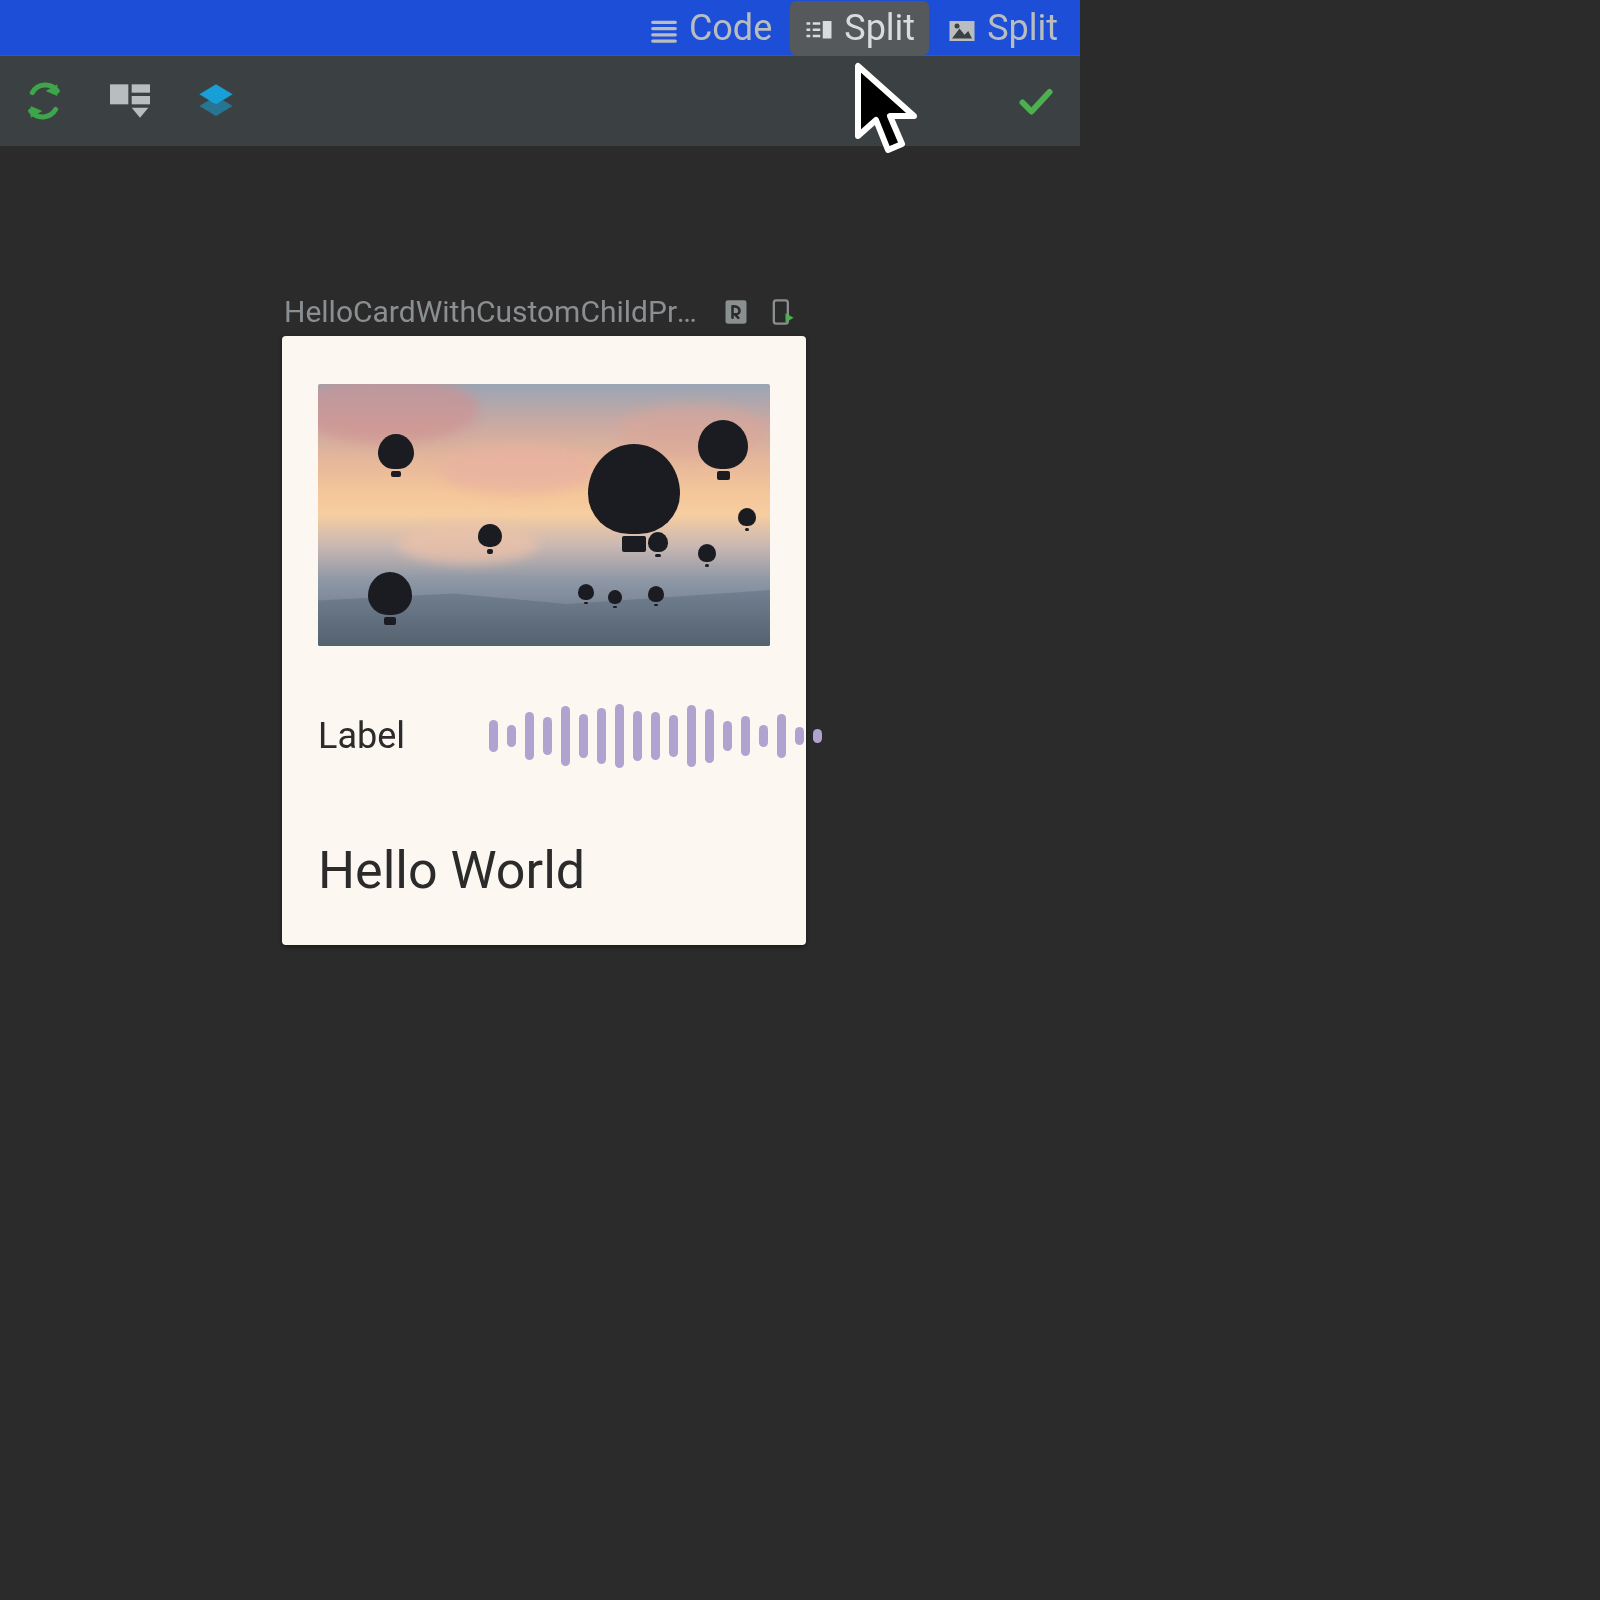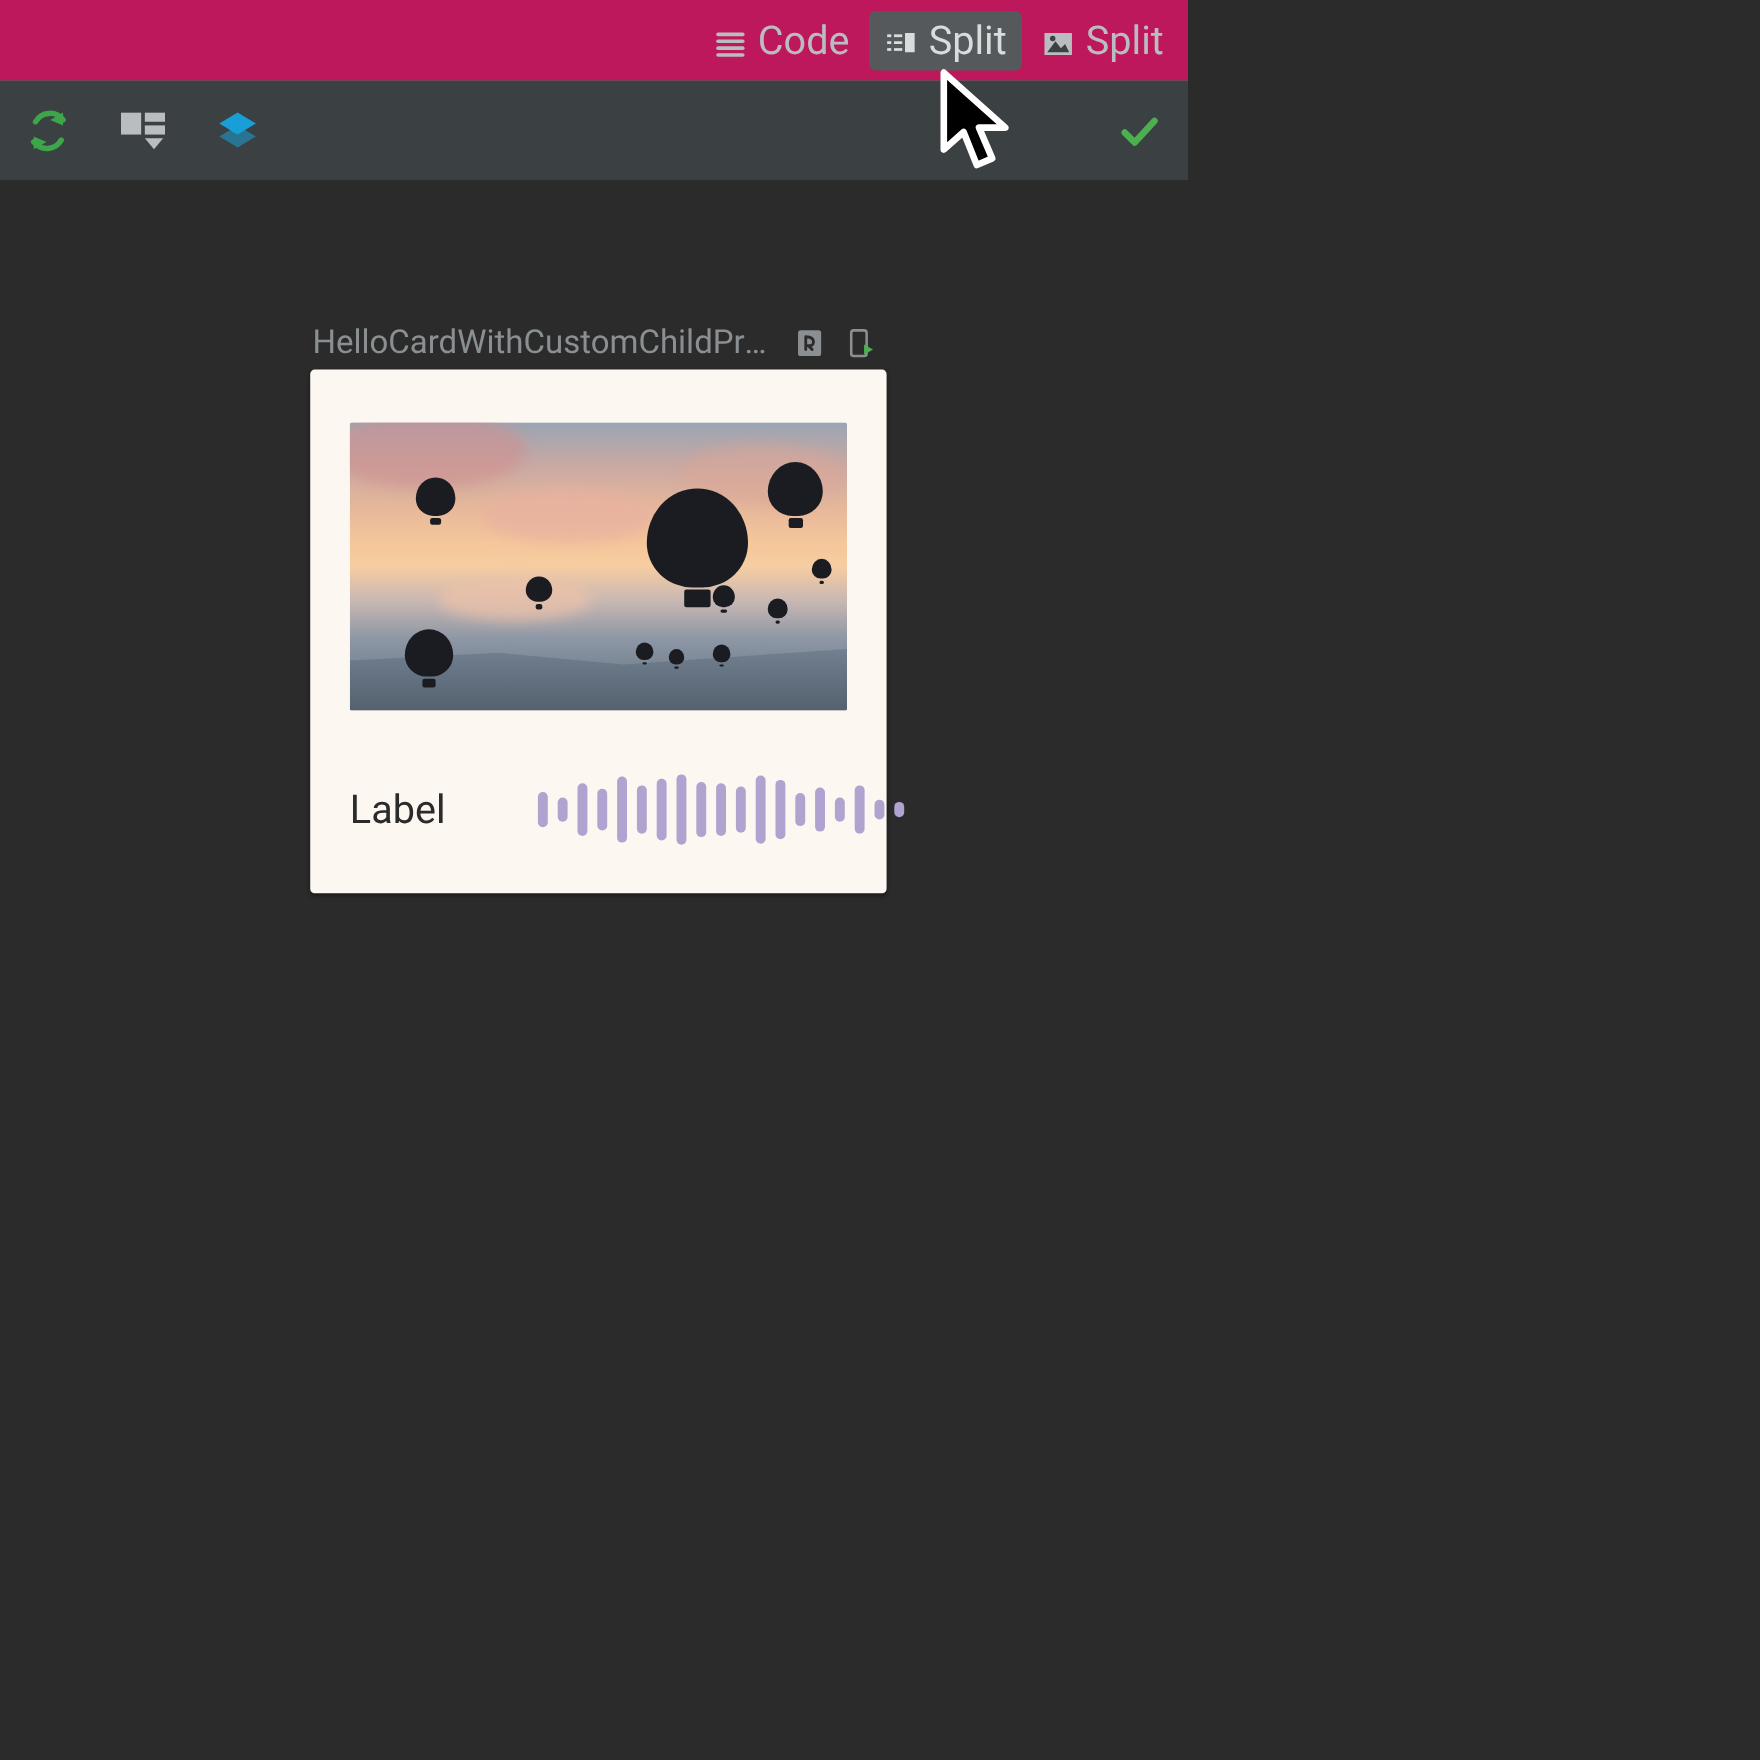--- a/index.html
+++ b/index.html
@@ -5,22 +5,22 @@
   * { box-sizing: border-box; margin: 0; padding: 0; }
   html, body { width: 1080px; height: 1080px; overflow: hidden; }
   body {
     background: #2b2b2b;
     font-family: -apple-system, BlinkMacSystemFont, "Segoe UI", Roboto, sans-serif;
     color: #ccc;
   }
 
   
   .topbar {
-    height: 74px;
-    background: #be185d;
+    height: 56px;
+    background: #1d4ed8;
     border-bottom: 1px solid #55595b;
     display: flex;
     align-items: center;
     justify-content: flex-end;
     padding-right: 8px;
   }
   .view-tab {
     display: flex;
     align-items: center;
     gap: 10px;
@@ -338,20 +338,21 @@
           <span style="height: 54px; background: rgb(177, 163, 208);"></span>
           <span style="height: 30px; background: rgb(177, 163, 208);"></span>
           <span style="height: 40px; background: rgb(177, 163, 208);"></span>
           <span style="height: 22px; background: rgb(177, 163, 208);"></span>
           <span style="height: 44px; background: rgb(177, 163, 208);"></span>
           <span style="height: 18px; background: rgb(177, 163, 208);"></span>
           <span style="height: 14px; background: rgb(177, 163, 208);"></span>
         </div>
     </div>
 
+    <div class="title-text">Hello World</div>
   </div>
 
 </div>
 
 <div class="cursor">
   <svg viewBox="0 0 40 50" width="80" height="100">
     <polygon points="5,3 5,38 14,30 20,45 27,42 21,28 33,28" fill="#000" stroke="#fff" stroke-width="3" stroke-linejoin="round"></polygon>
   </svg>
 </div>
 

